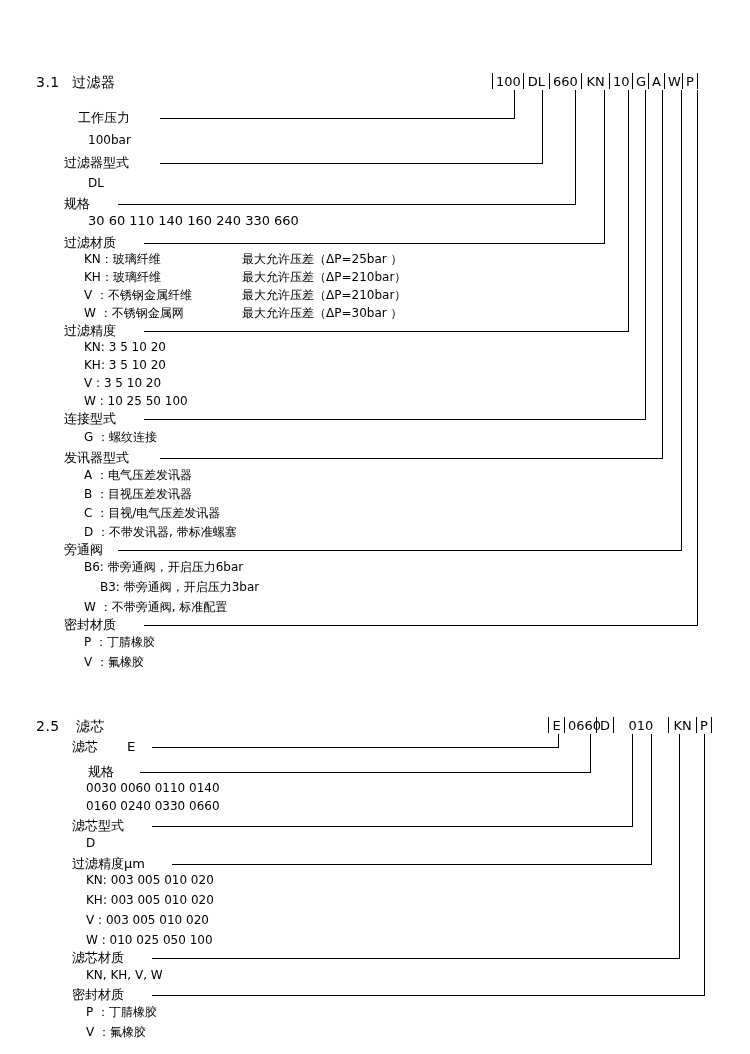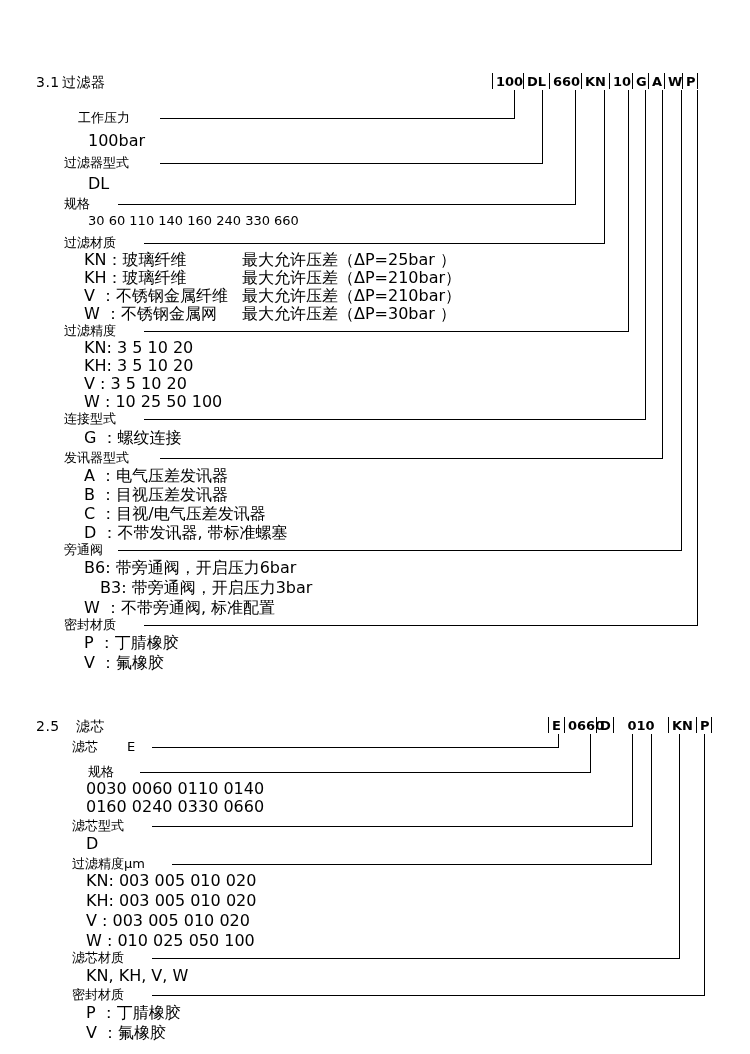--- a/index.html
+++ b/index.html
@@ -31,61 +31,61 @@
   .sec-title {
     position: absolute;
     font-size: 14px;
     letter-spacing: 0.5px;
   }
   .code-row {
     position: absolute;
     display: flex;
     align-items: stretch;
     font-size: 13px;
-    font-weight: bold;
+    font-weight: normal;
   }
   .code-cell {
     border-left: 1px solid #000;
     border-right: 1px solid #000;
     padding: 1px 3px 1px 3px;
     text-align: center;
     line-height: 15px;
     height: 16px;
     box-sizing: border-box;
     margin-left: -1px;
     letter-spacing: 0px;
   }
   .lbl {
     position: absolute;
     font-size: 13px;
     white-space: nowrap;
     line-height: 15px;
   }
   .lbl.small {
-    font-size: 16px;
+    font-size: 12px;
   }
   .hline {
     position: absolute;
     height: 0;
     border-top: 1px solid #000;
   }
   .vline {
     position: absolute;
     width: 0;
     border-left: 1px solid #000;
   }
 </style>
 </head>
 <body>
 
 <div class="page">
 
 
   <div class="sec-title" style="left:36px; top:74px;">3.1</div>
-  <div class="sec-title" style="left:62px; top:74px;">过滤器</div>
+  <div class="sec-title" style="left:72px; top:74px;">过滤器</div>
 
   <div class="code-row" style="left:493px; top:73px;">
     <div class="code-cell" style="width:32px">100</div>
     <div class="code-cell" style="width:27px">DL</div>
     <div class="code-cell" style="width:33px">660</div>
     <div class="code-cell" style="width:29px">KN</div>
     <div class="code-cell" style="width:24px">10</div>
     <div class="code-cell" style="width:17px">G</div>
     <div class="code-cell" style="width:17px">A</div>
     <div class="code-cell" style="width:19px">W</div>

